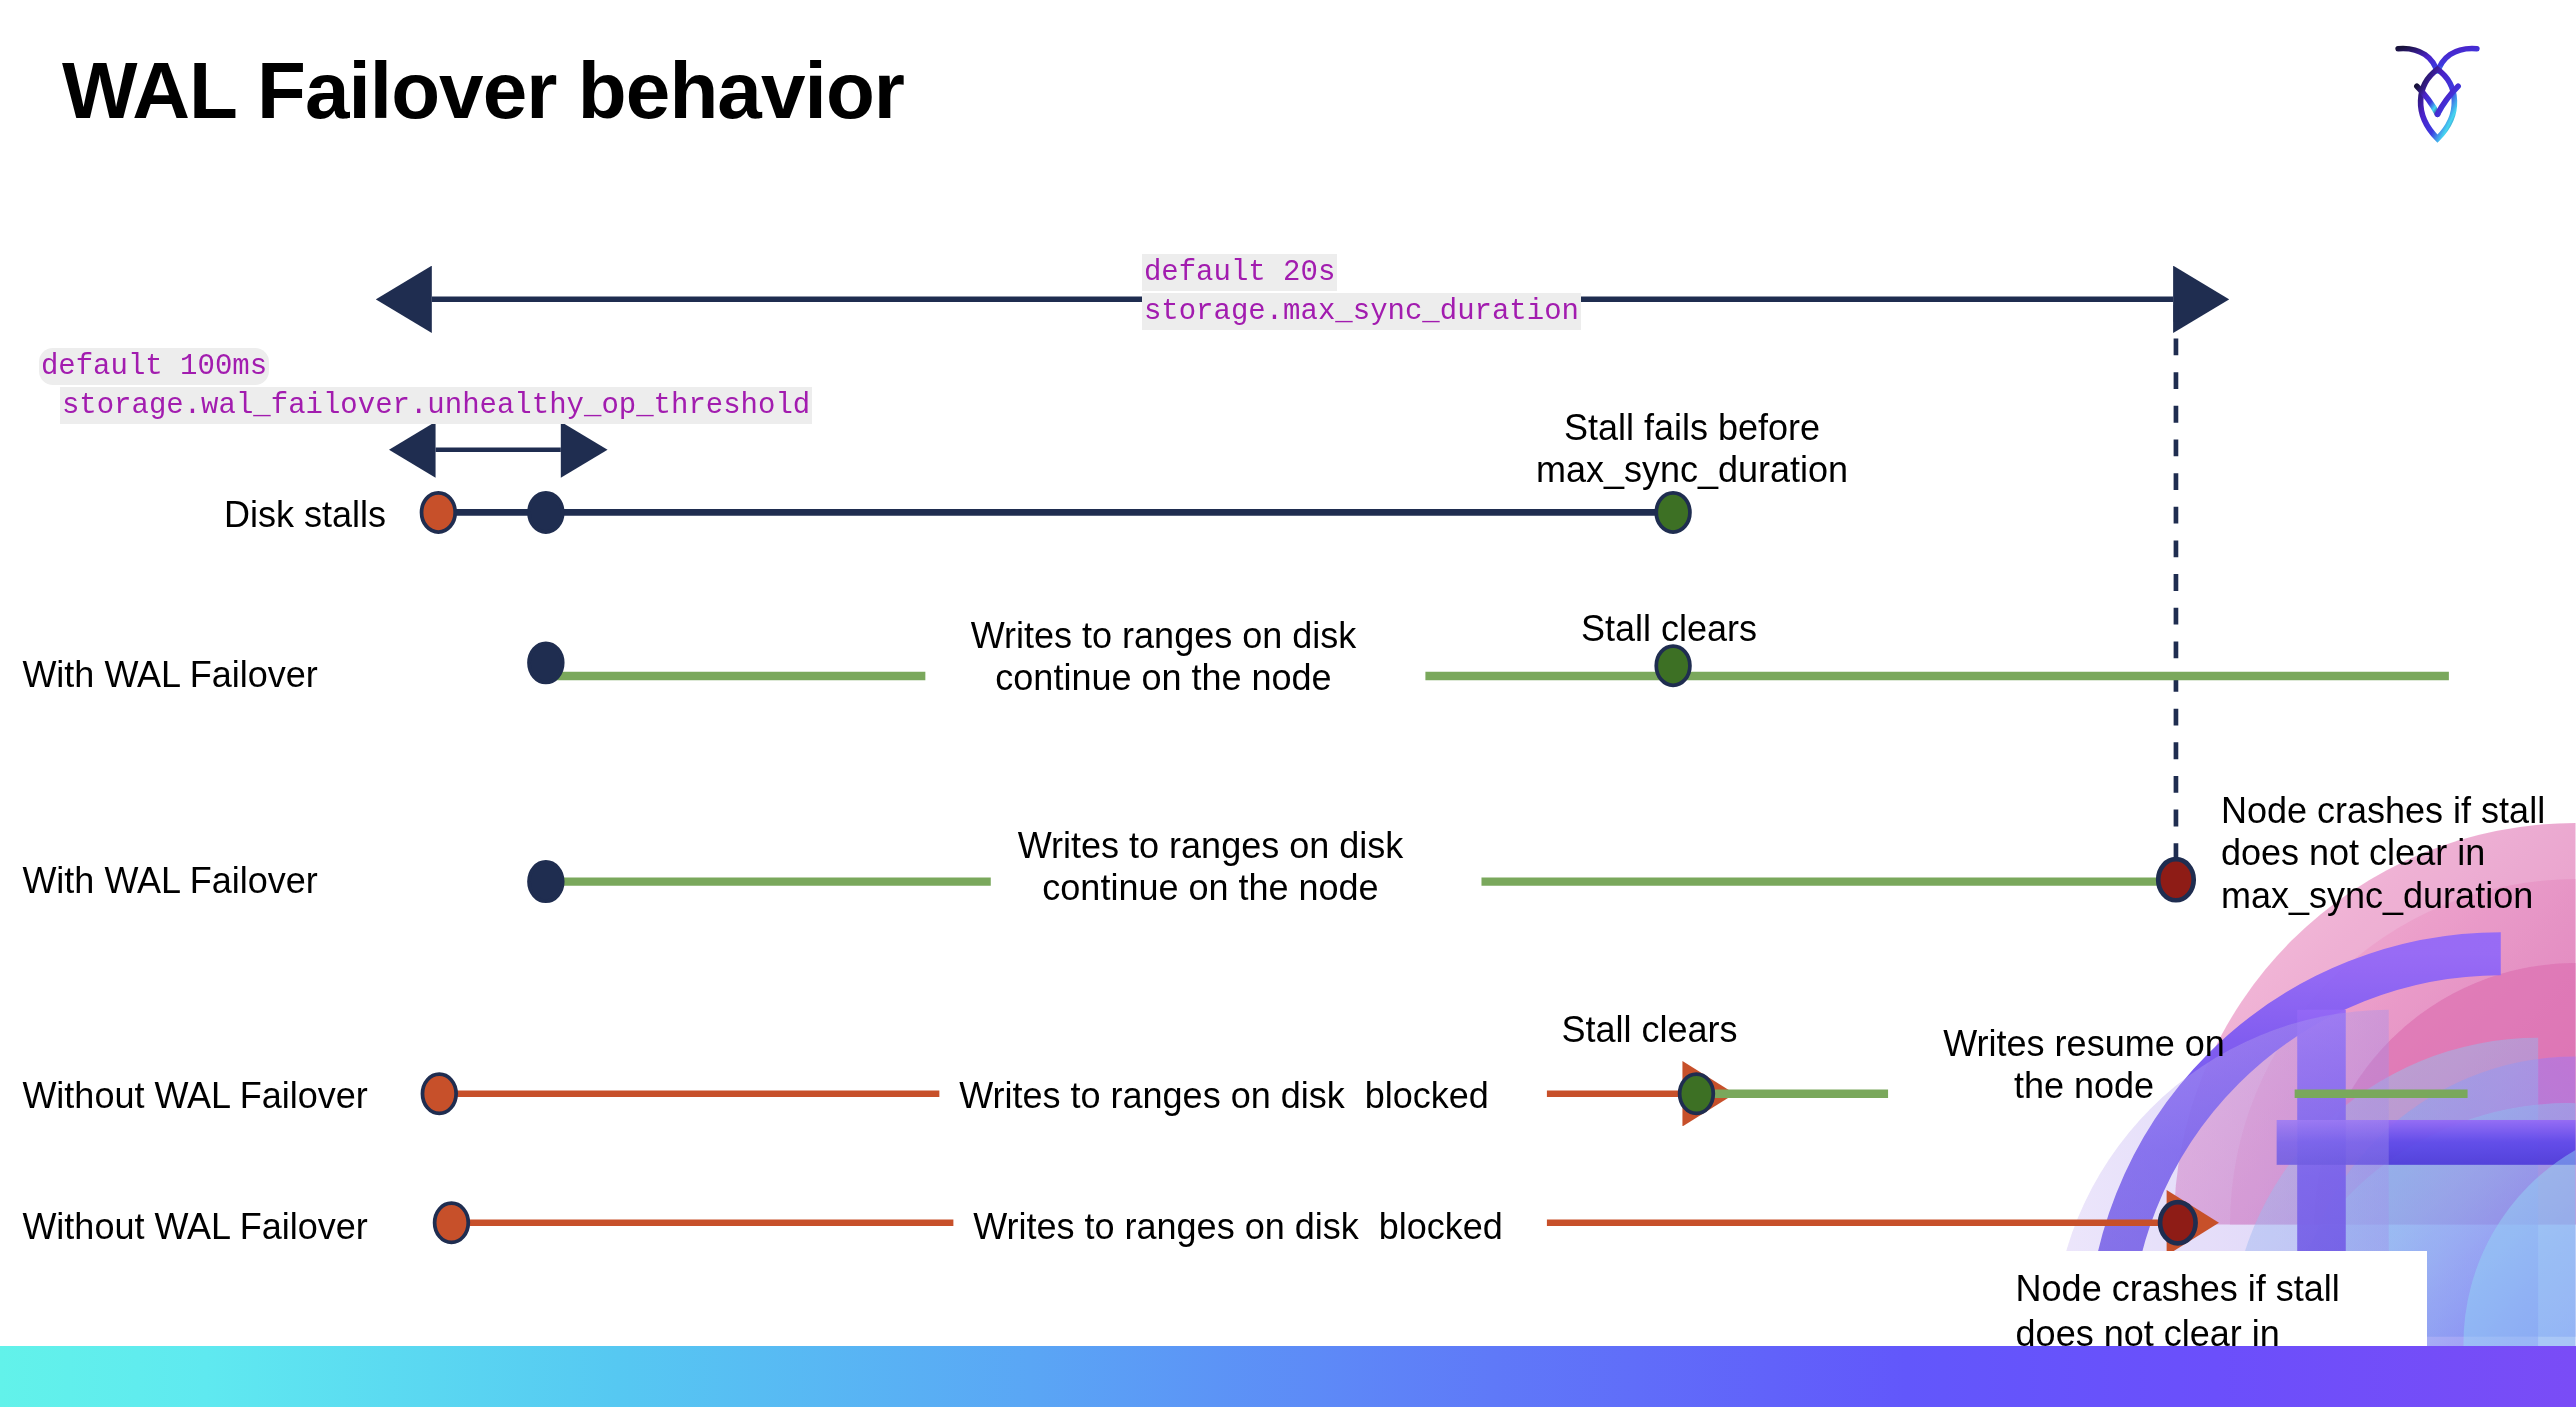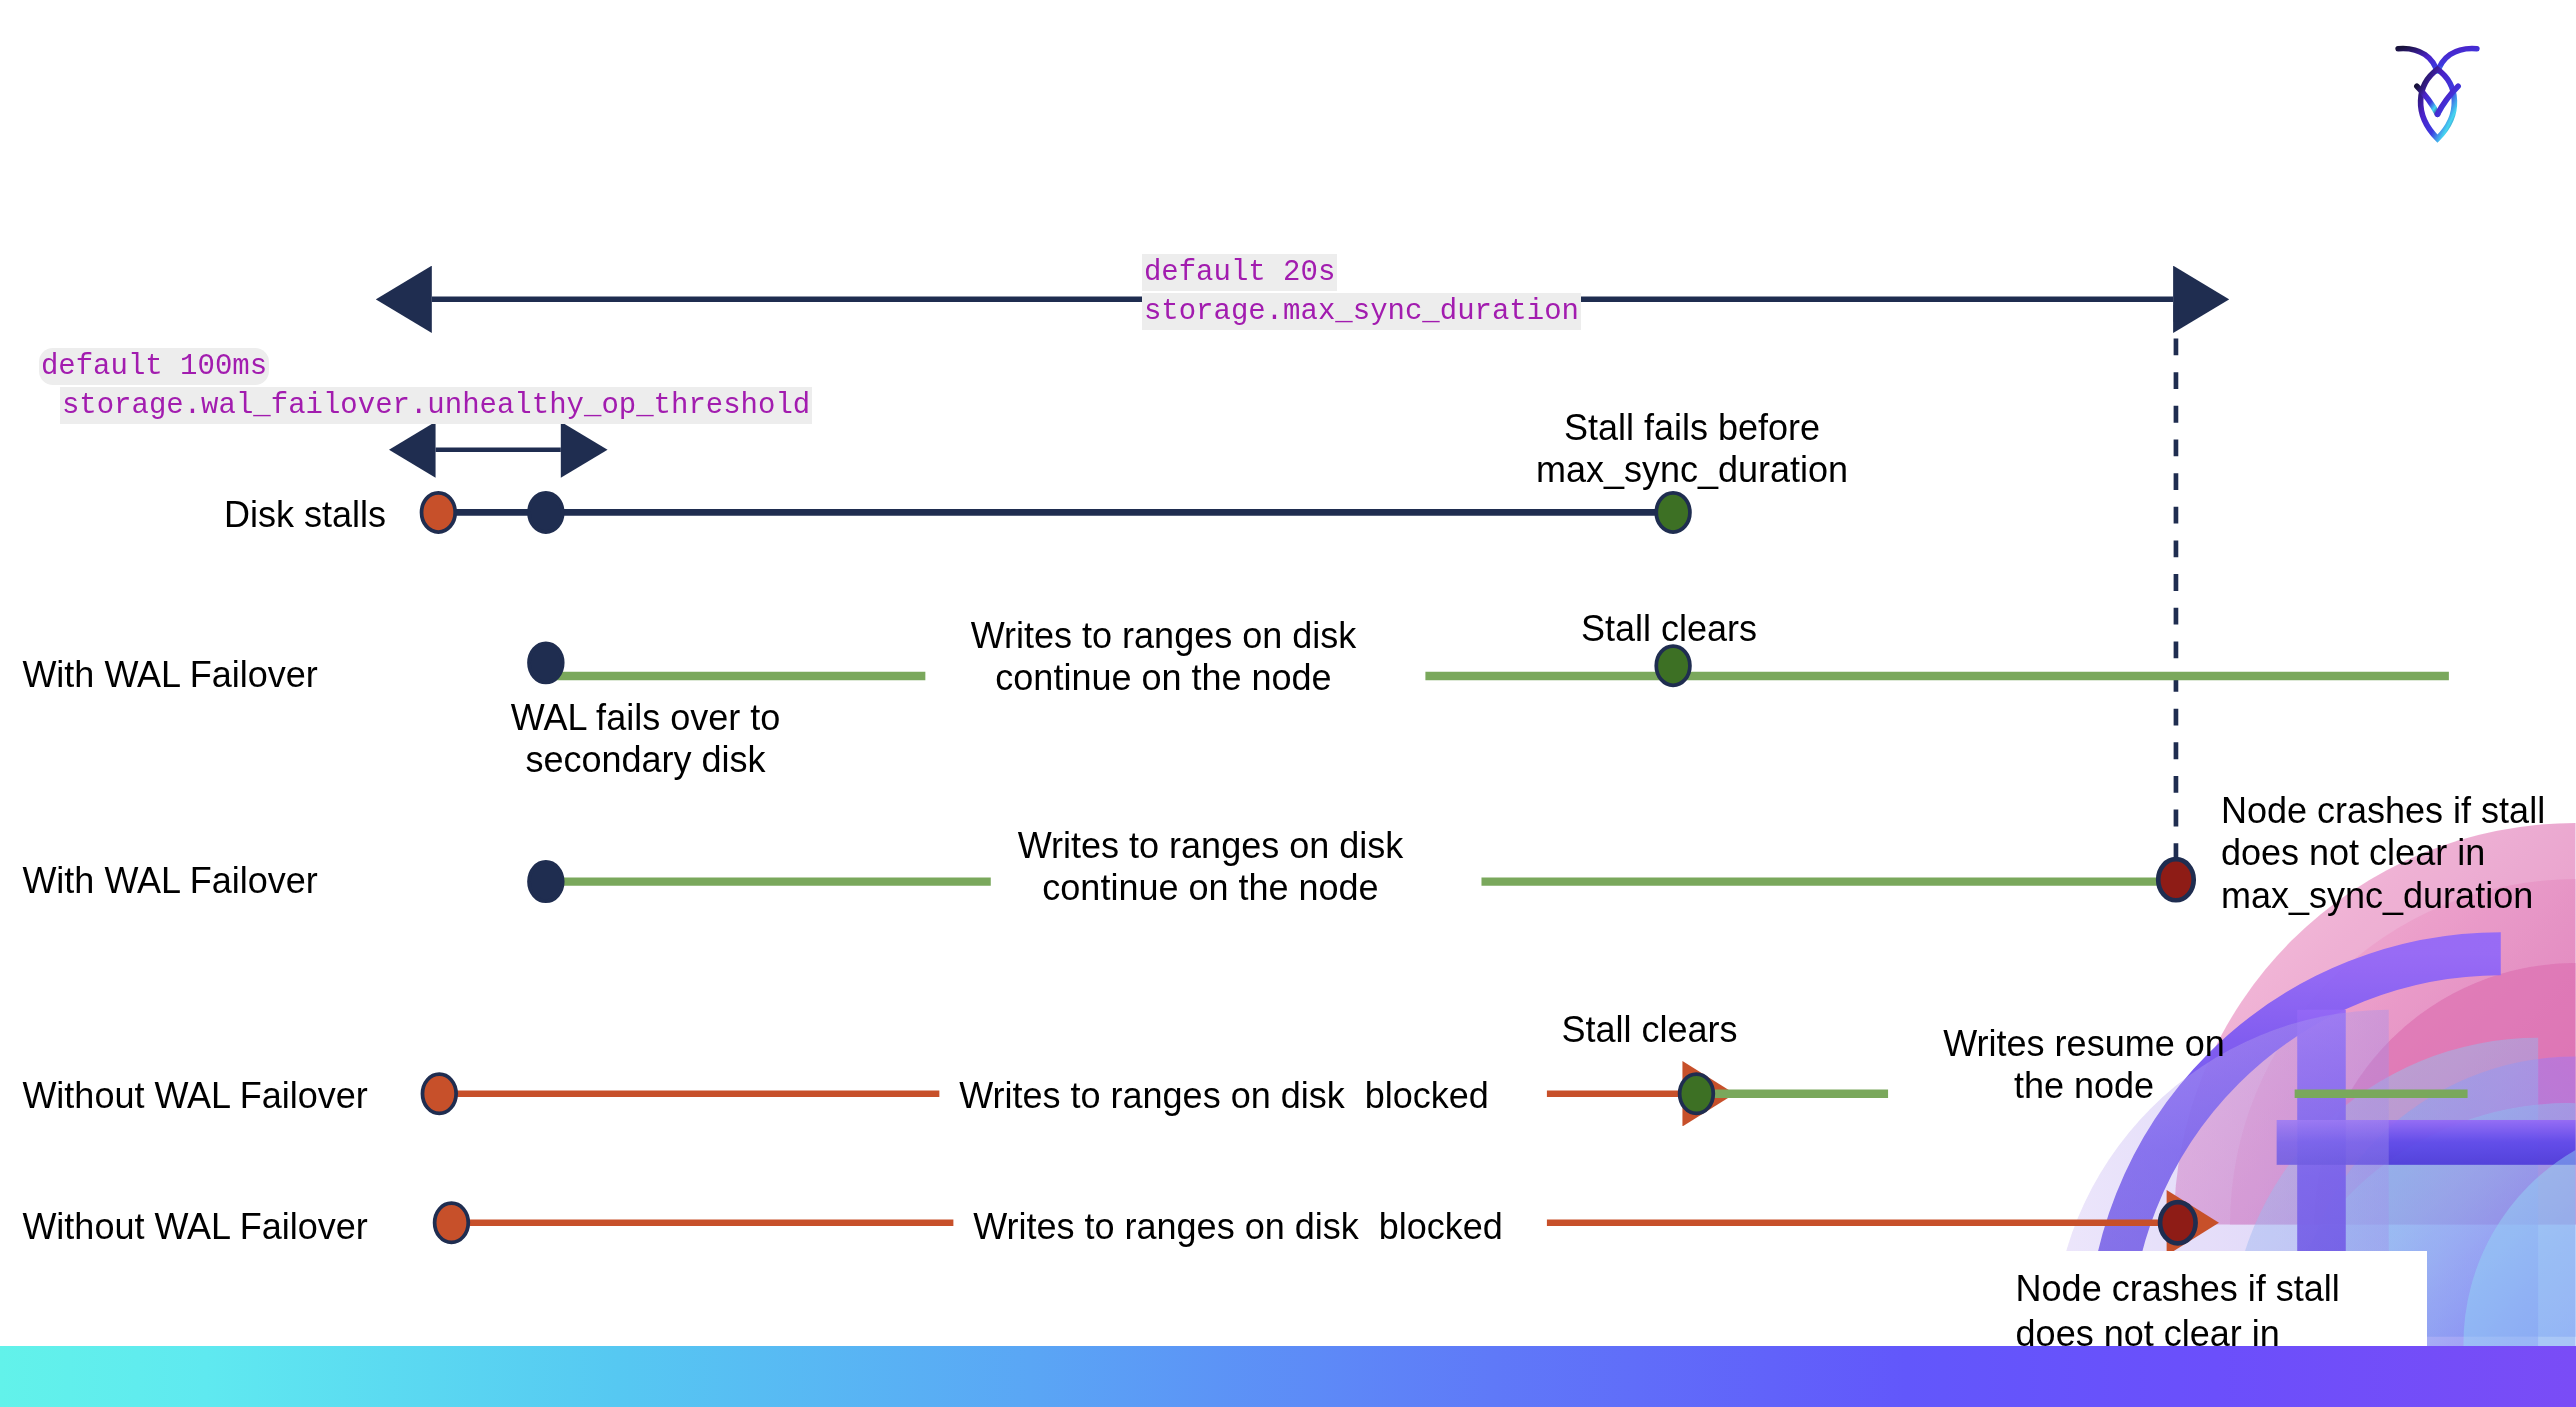--- a/index.html
+++ b/index.html
@@ -197,20 +197,21 @@
     <line x1="2455" y1="1170" x2="2640" y2="1170" stroke="#7aa85c" stroke-width="9"></line>
     <ellipse cx="470" cy="1170" rx="18" ry="21" fill="#c7502a" stroke="#1f2d50" stroke-width="4"></ellipse>
     <ellipse cx="1815" cy="1170" rx="18" ry="21" fill="#3d7024" stroke="#1f2d50" stroke-width="4"></ellipse>
 
     <line x1="483" y1="1308" x2="1020" y2="1308" stroke="#c7502a" stroke-width="7"></line>
     <line x1="1655" y1="1308" x2="2318" y2="1308" stroke="#c7502a" stroke-width="7" marker-end="url(#arrOrange)"></line>
     <ellipse cx="483" cy="1308" rx="18" ry="21" fill="#c7502a" stroke="#1f2d50" stroke-width="4"></ellipse>
     <ellipse cx="2330" cy="1308" rx="19" ry="22" fill="#8e1c16" stroke="#1f2d50" stroke-width="5"></ellipse>
   </svg>
 
+  <div id="slide-title">WAL Failover behavior</div>
 
   <div id="brand-logo">
     <svg width="105" height="122" viewBox="0 0 112 130" xmlns="http://www.w3.org/2000/svg">
       <defs>
         <linearGradient id="logoG" x1="0" y1="0" x2="1" y2="1">
           <stop offset="0%" stop-color="#18123a"></stop>
           <stop offset="35%" stop-color="#4b22c8"></stop>
           <stop offset="62%" stop-color="#3d3ae0"></stop>
           <stop offset="82%" stop-color="#46d7f0"></stop>
           <stop offset="100%" stop-color="#2a1d7a"></stop>
@@ -238,22 +239,20 @@
 
   <div class="lbl row-label" style="left:22.4px; top:860px;">With WAL Failover</div>
 
   <div class="lbl row-label" style="left:22.4px; top:1075px;">Without WAL Failover</div>
 
   <div class="lbl row-label" style="left:22.4px; top:1206px;">Without WAL Failover</div>
 
   <div class="lbl note" style="left:1524px; top:407px; width:336px;">Stall fails before
 max_sync_duration</div>
 
-  <div class="lbl note" style="left:449px; top:697px; width:393px;">WAL fails over to
-secondary disk</div>
 
   <div class="lbl note" style="left:944px; top:615px; width:439px;">Writes to ranges on disk
 continue on the node</div>
 
   <div class="lbl note" style="left:1552px; top:608px; width:234px;">Stall clears</div>
 
 
   <div class="lbl note" style="left:991px; top:825px; width:439px;">Writes to ranges on disk
 continue on the node</div>
 

